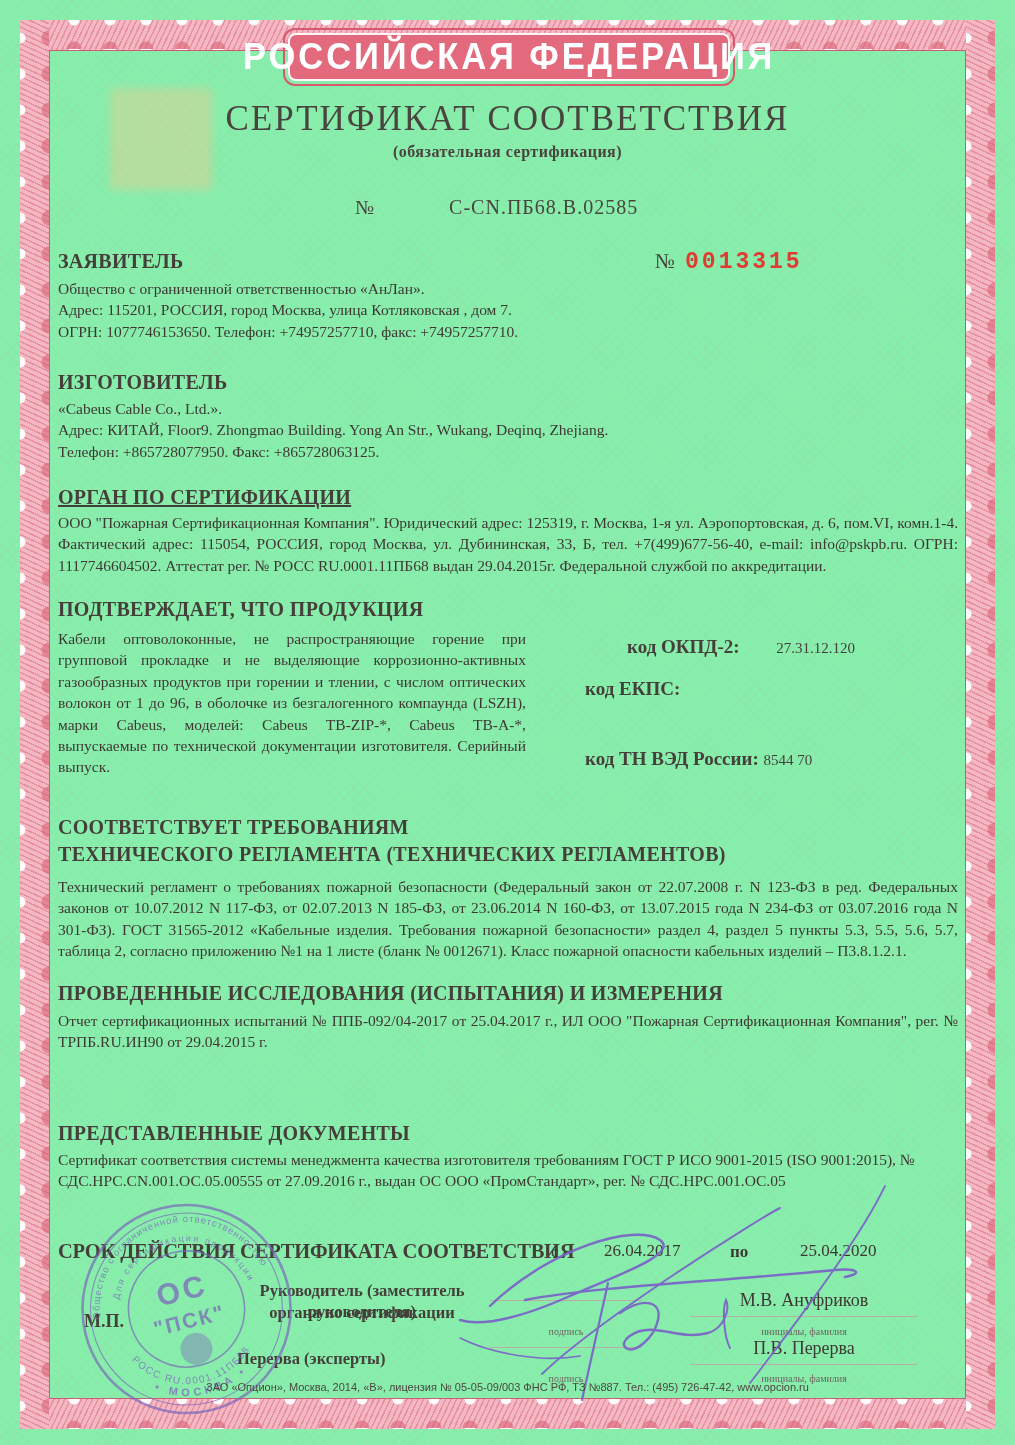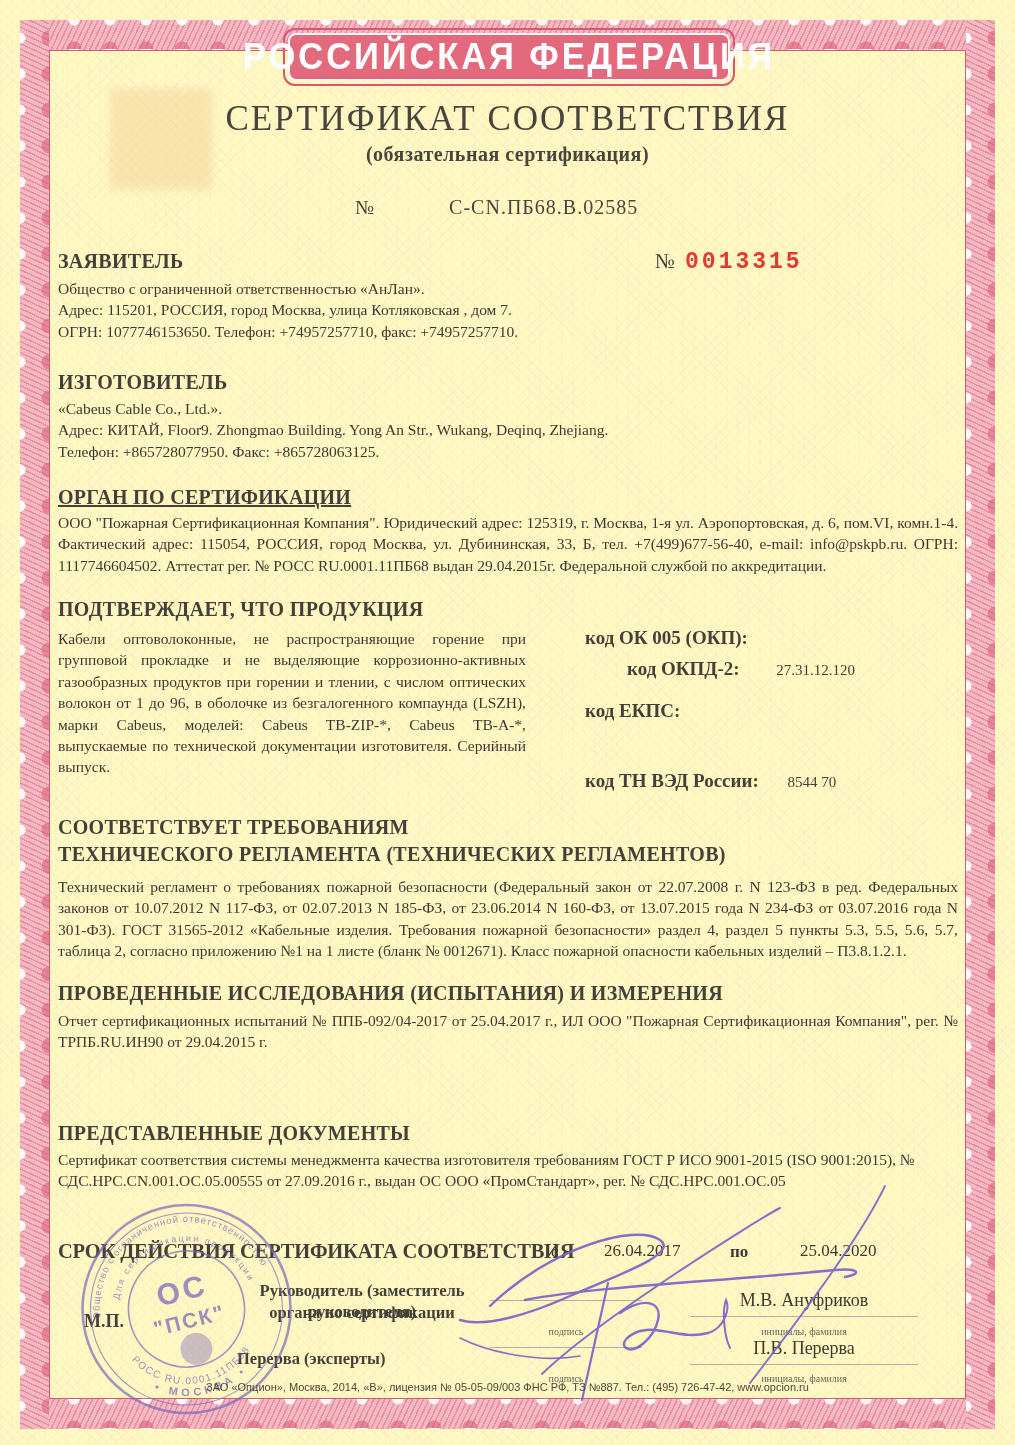--- a/index.html
+++ b/index.html
@@ -1,20 +1,20 @@
 <!DOCTYPE html>
 <html><head>
 <meta charset="utf-8">
 <style>
   html,body{margin:0;padding:0;background:#e9e6e2;}
   .page{
     position:relative;
     width:1015px;height:1445px;
     margin:0 auto;
-    background:#fef9c3;
+    background:#86efac;
     overflow:hidden;
     font-family:"Liberation Serif",serif;
     color:#3e3833;
   }
   
   .paper-texture{
     position:absolute;inset:0;
     background-image:
       repeating-linear-gradient(45deg, rgba(214,120,135,0.055) 0 1px, transparent 1px 7px),
       repeating-linear-gradient(-45deg, rgba(214,120,135,0.05) 0 1px, transparent 1px 7px),
@@ -66,21 +66,21 @@
     font-weight:bold;font-size:36px;color:#ffffff;
     letter-spacing:3px;transform:scaleY(1.04) scaleX(0.96);
     white-space:nowrap;
   }
   .doc-title{
     position:absolute;left:0;right:0;top:99px;text-align:center;
     font-size:35px;letter-spacing:2px;color:#4a443f;
   }
   .doc-subtitle{
     position:absolute;left:0;right:0;top:143px;text-align:center;
-    font-size:20px;font-weight:bold;color:#4a443f;letter-spacing:0.5px;
+    font-size:16px;font-weight:bold;color:#4a443f;letter-spacing:0.5px;
   }
   .number-row{position:absolute;left:355px;top:196px;display:flex;gap:75px;align-items:baseline;}
   .number-label{font-size:20px;color:#4a443f;}
   .number-value{font-size:20px;color:#4a443f;letter-spacing:1px;}
   .sec-heading{
     position:absolute;left:58px;
     font-size:20px;font-weight:bold;color:#453f3a;letter-spacing:0.3px;
   }
   .body-text{
     position:absolute;left:58px;width:900px;
@@ -165,29 +165,28 @@
     <div>Телефон: +865728077950. Факс: +865728063125.</div>
   </div>
 
   <div class="sec-heading" style="top:486px;text-decoration:underline;">ОРГАН ПО СЕРТИФИКАЦИИ</div>
   <div class="body-text justify" style="top:512px;">ООО "Пожарная Сертификационная Компания". Юридический адрес: 125319, г. Москва, 1-я ул. Аэропортовская, д. 6, пом.VI, комн.1-4. Фактический адрес: 115054, РОССИЯ, город Москва, ул. Дубининская, 33, Б, тел. +7(499)677-56-40, e-mail: info@pskpb.ru. ОГРН: 1117746604502. Аттестат рег. № РОСС RU.0001.11ПБ68 выдан 29.04.2015г. Федеральной службой по аккредитации.</div>
 
   <div class="sec-heading" style="top:598px;">ПОДТВЕРЖДАЕТ, ЧТО ПРОДУКЦИЯ</div>
   <div class="body-text justify" style="top:628px;width:468px;">Кабели оптоволоконные, не распространяющие горение при групповой прокладке и не выделяющие коррозионно-активных газообразных продуктов при горении и тлении, с числом оптических волокон от 1 до 96, в оболочке из безгалогенного компаунда (LSZH), марки Cabeus, моделей: Cabeus TB-ZIP-*, Cabeus TB-A-*, выпускаемые по технической документации изготовителя. Серийный выпуск.</div>
 
   <div class="codes">
-    <div class="code-label">код ОК 005 (ОКП):</div>
     <div class="row-okpd">
       <span class="code-label">код ОКПД-2:</span>
       <span class="code-value" style="margin-left:32px;">27.31.12.120</span>
     </div>
     <div class="row-ekps code-label">код ЕКПС:</div>
     <div class="row-tnved">
       <span class="code-label">код ТН ВЭД России:</span>
-      <span class="code-value" style="margin-left:24px;">8544 70</span>
+      <span class="code-value" style="">8544 70</span>
     </div>
   </div>
 
   <div class="sec-heading" style="top:816px;">СООТВЕТСТВУЕТ ТРЕБОВАНИЯМ</div>
   <div class="sec-heading" style="top:843px;">ТЕХНИЧЕСКОГО РЕГЛАМЕНТА (ТЕХНИЧЕСКИХ РЕГЛАМЕНТОВ)</div>
   <div class="body-text justify" style="top:876px;">Технический регламент о требованиях пожарной безопасности (Федеральный закон от 22.07.2008 г. N 123-ФЗ в ред. Федеральных законов от 10.07.2012 N 117-ФЗ, от 02.07.2013 N 185-ФЗ, от 23.06.2014 N 160-ФЗ, от 13.07.2015 года N 234-ФЗ от 03.07.2016 года N 301-ФЗ). ГОСТ 31565-2012 «Кабельные изделия. Требования пожарной безопасности» раздел 4, раздел 5 пункты 5.3, 5.5, 5.6, 5.7, таблица 2, согласно приложению №1 на 1 листе (бланк № 0012671). Класс пожарной опасности кабельных изделий – П3.8.1.2.1.</div>
 
   <div class="sec-heading" style="top:982px;">ПРОВЕДЕННЫЕ ИССЛЕДОВАНИЯ (ИСПЫТАНИЯ) И ИЗМЕРЕНИЯ</div>
   <div class="body-text justify" style="top:1010px;">Отчет сертификационных испытаний № ППБ-092/04-2017 от 25.04.2017 г., ИЛ ООО "Пожарная Сертификационная Компания", рег. № ТРПБ.RU.ИН90 от 29.04.2015 г.</div>
 

